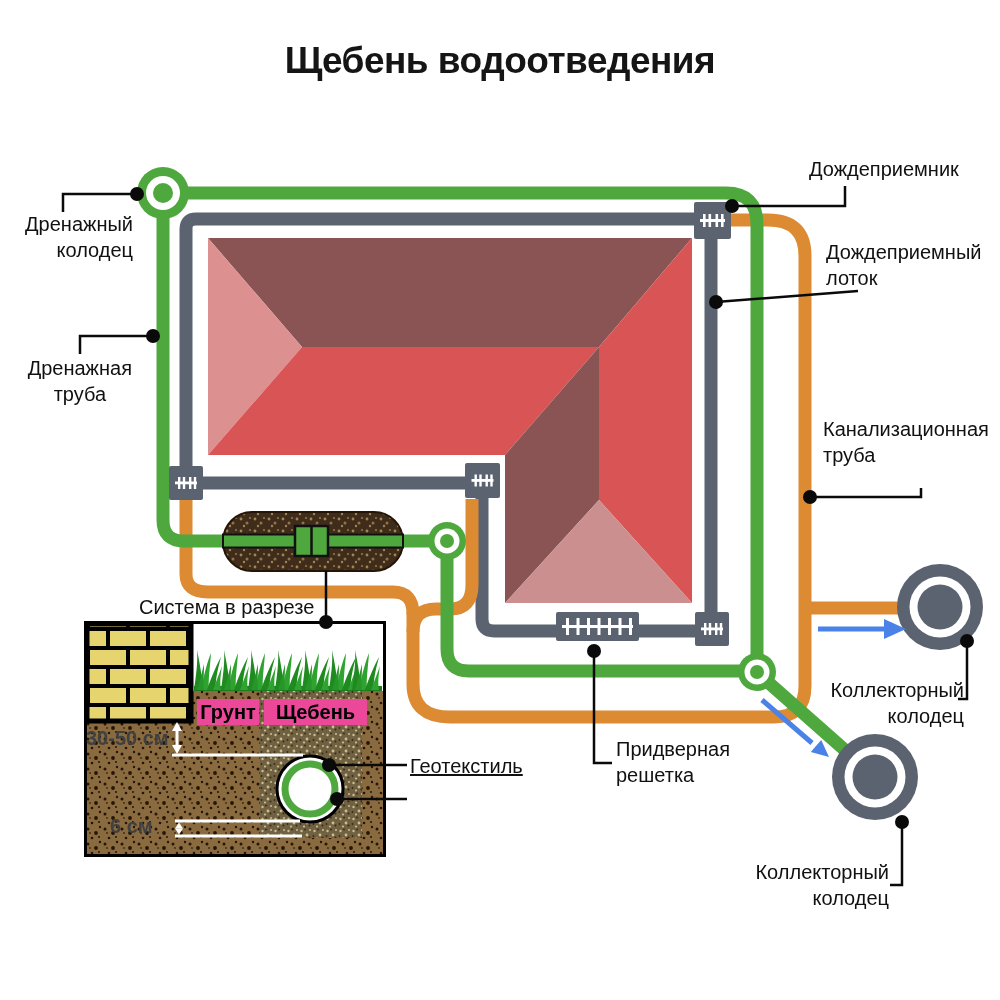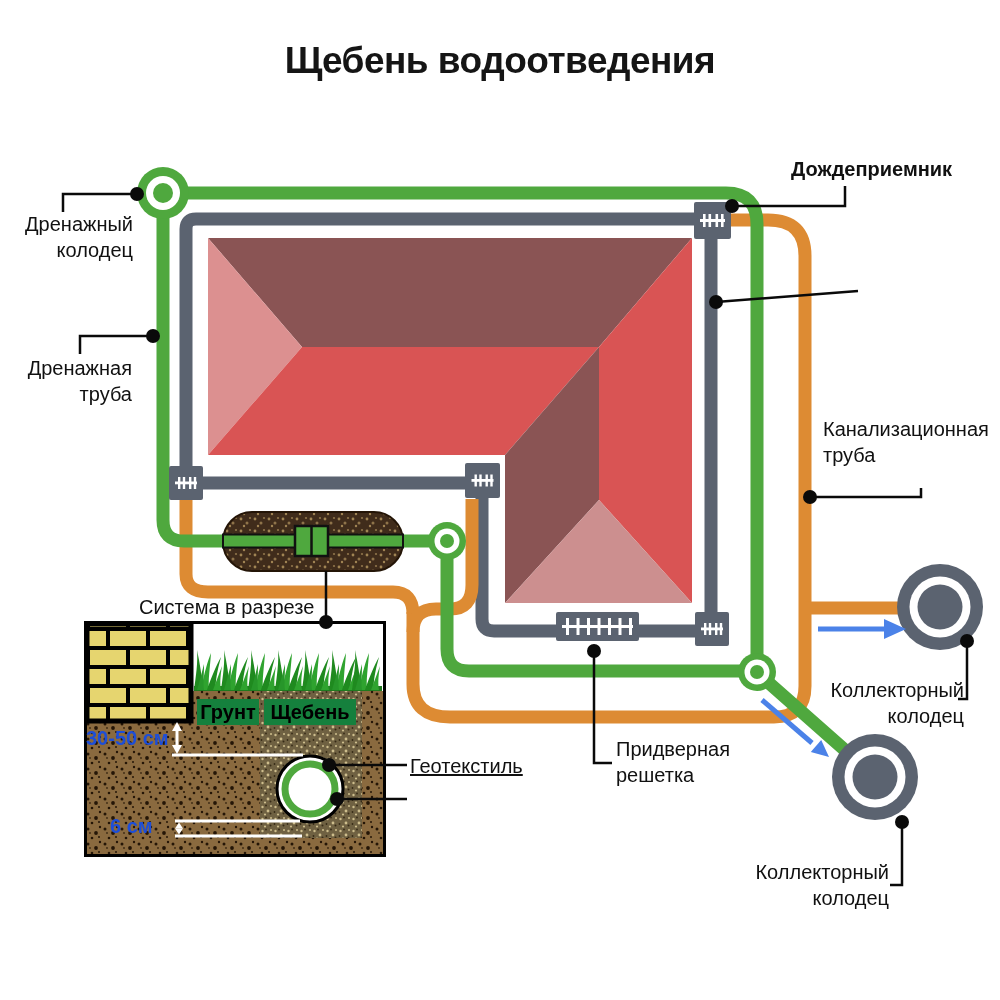--- a/index.html
+++ b/index.html
@@ -3,23 +3,23 @@
 <meta charset="utf-8">
 <style>
   html,body{margin:0;padding:0;background:#fff;}
   #stage{position:relative;width:1000px;height:1000px;background:#fff;overflow:hidden;
          font-family:"Liberation Sans","DejaVu Sans",sans-serif;color:#111;}
   #diagram-svg{position:absolute;left:0;top:0;}
   .lbl{position:absolute;font-size:20px;line-height:26px;color:#111;white-space:nowrap;}
   .lbl.right{text-align:right;margin-left:44px;}
   #lbl-title{position:absolute;top:40px;left:0;width:1000px;text-align:center;
              font-size:37px;font-weight:800;letter-spacing:-.5px;color:#151515;}
-  .whitebox{position:absolute;background:#15803d;display:flex;align-items:center;justify-content:center;
+  .whitebox{position:absolute;background:#ec4899;display:flex;align-items:center;justify-content:center;
             font-size:20px;font-weight:600;color:#000;text-align:right;}
-  .measure{position:absolute;color:#1d4ed8;font-weight:700;font-size:20px;white-space:nowrap;}
+  .measure{position:absolute;color:#404040;font-weight:700;font-size:20px;white-space:nowrap;}
 </style>
 </head>
 <body>
 
 <div id="stage">
 
 <svg id="diagram-svg" width="1000" height="1000" viewBox="0 0 1000 1000">
   <defs>
     <pattern id="brickp" width="40" height="38" patternUnits="userSpaceOnUse">
       <rect width="40" height="38" fill="#E6D56F"></rect>
@@ -241,30 +241,32 @@
   </g>
 </svg>
 
 <div id="lbl-title">Щебень водоотведения</div>
 
 <div class="lbl right" style="top:211px;right:867px;">
   <div>Дренажный</div>
   <div>колодец</div>
 </div>
 
-<div class="lbl right" style="top:355px;right:868px;">
+<div class="lbl right" style="top:355px;right:868px;text-align:center;">
   <div>Дренажная</div>
   <div>труба</div>
 </div>
 
-<div class="lbl" style="top:156px;left:791px;font-weight:bold;">
+<div class="lbl" style="top:156px;left:809px;">
   <div>Дождеприемник</div>
 </div>
 
 <div class="lbl" style="top:239px;left:826px;">
+  <div>Дождеприемный</div>
+  <div>лоток</div>
 </div>
 
 <div class="lbl" style="top:416px;left:823px;">
   <div>Канализационная</div>
   <div>труба</div>
 </div>
 
 <div class="lbl right" style="top:677px;right:36px;">
   <div>Коллекторный</div>
   <div>колодец</div>
@@ -278,18 +280,18 @@
 <div class="lbl" style="top:594px;left:139px;">Система в разрезе</div>
 
 <div class="lbl" style="top:736px;left:616px;">
   <div>Придверная</div>
   <div>решетка</div>
 </div>
 
 <div class="lbl" style="top:753px;left:410px;text-decoration:underline;">Геотекстиль</div>
 
 <div class="whitebox" style="left:197px;top:699px;width:62px;height:26px;">Грунт</div>
-<div class="whitebox" style="left:264px;top:699px;width:92px;height:26px;">Щебень</div>
+<div class="whitebox" style="left:264px;top:699px;width:103px;height:26px;">Щебень</div>
 
 <div class="measure" style="left:86px;top:727px;">30-50 см</div>
 <div class="measure" style="left:110px;top:815px;">6 см</div>
 
 </div>
 
 </body></html>

